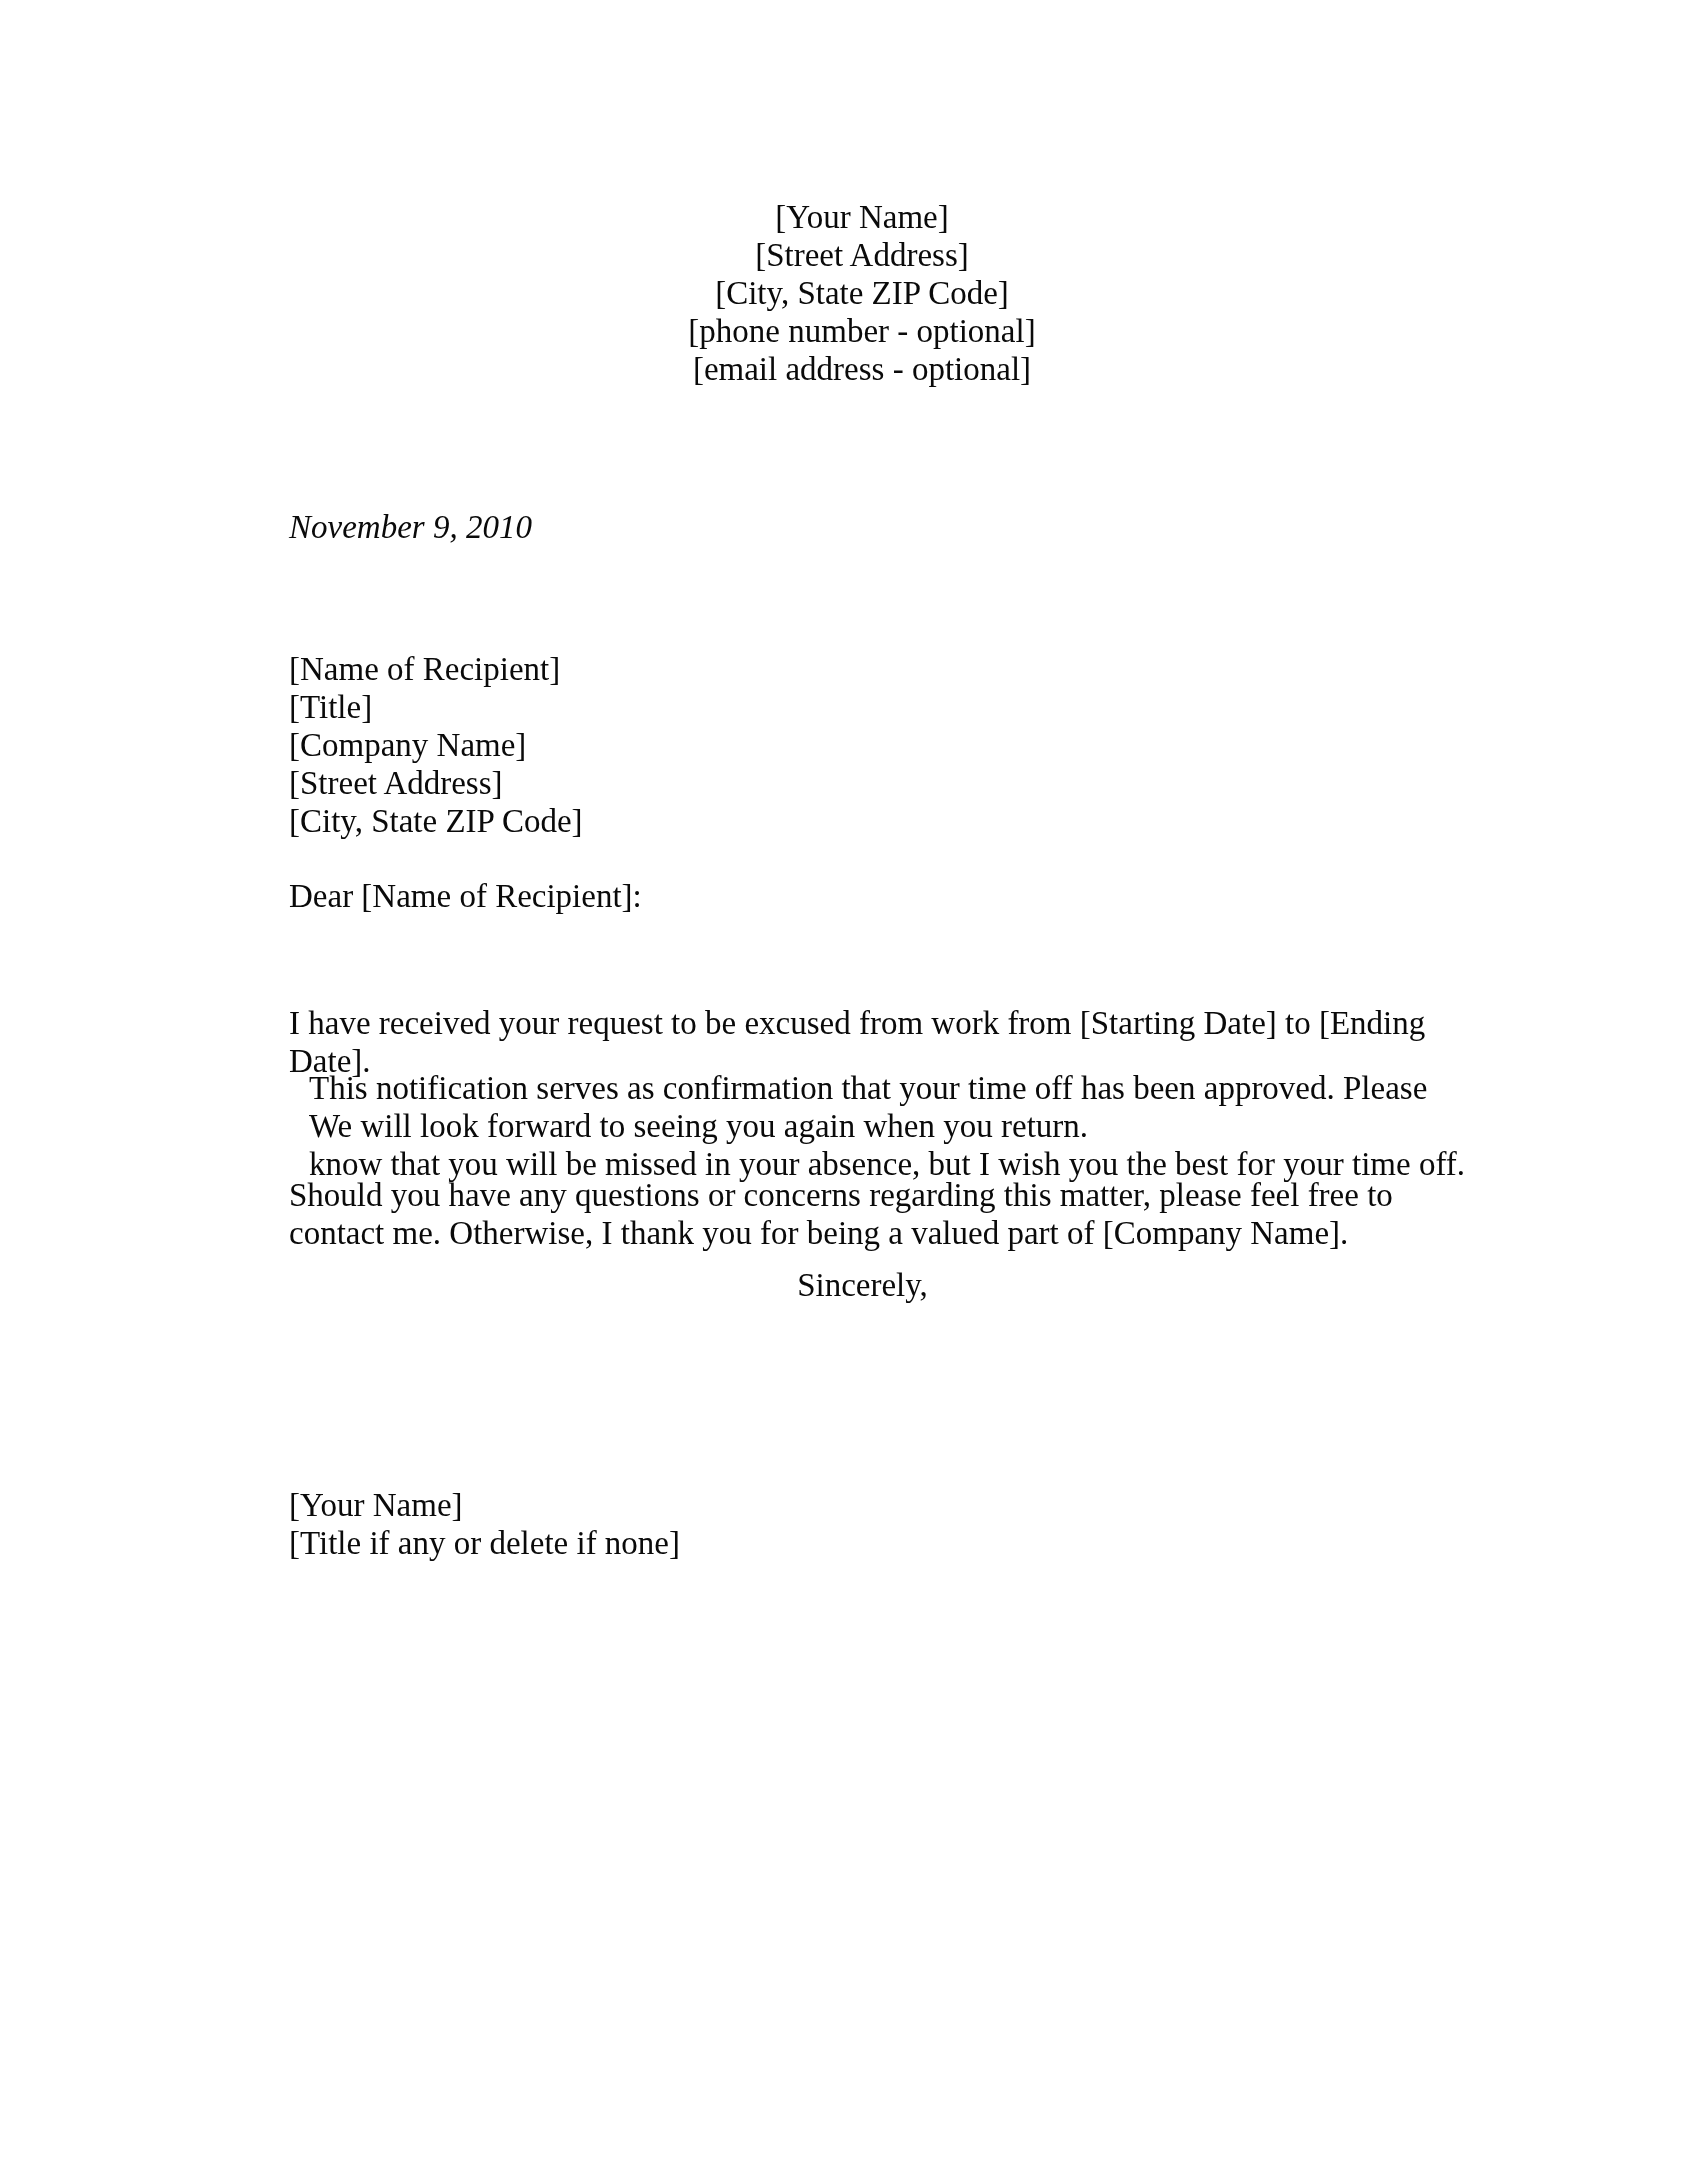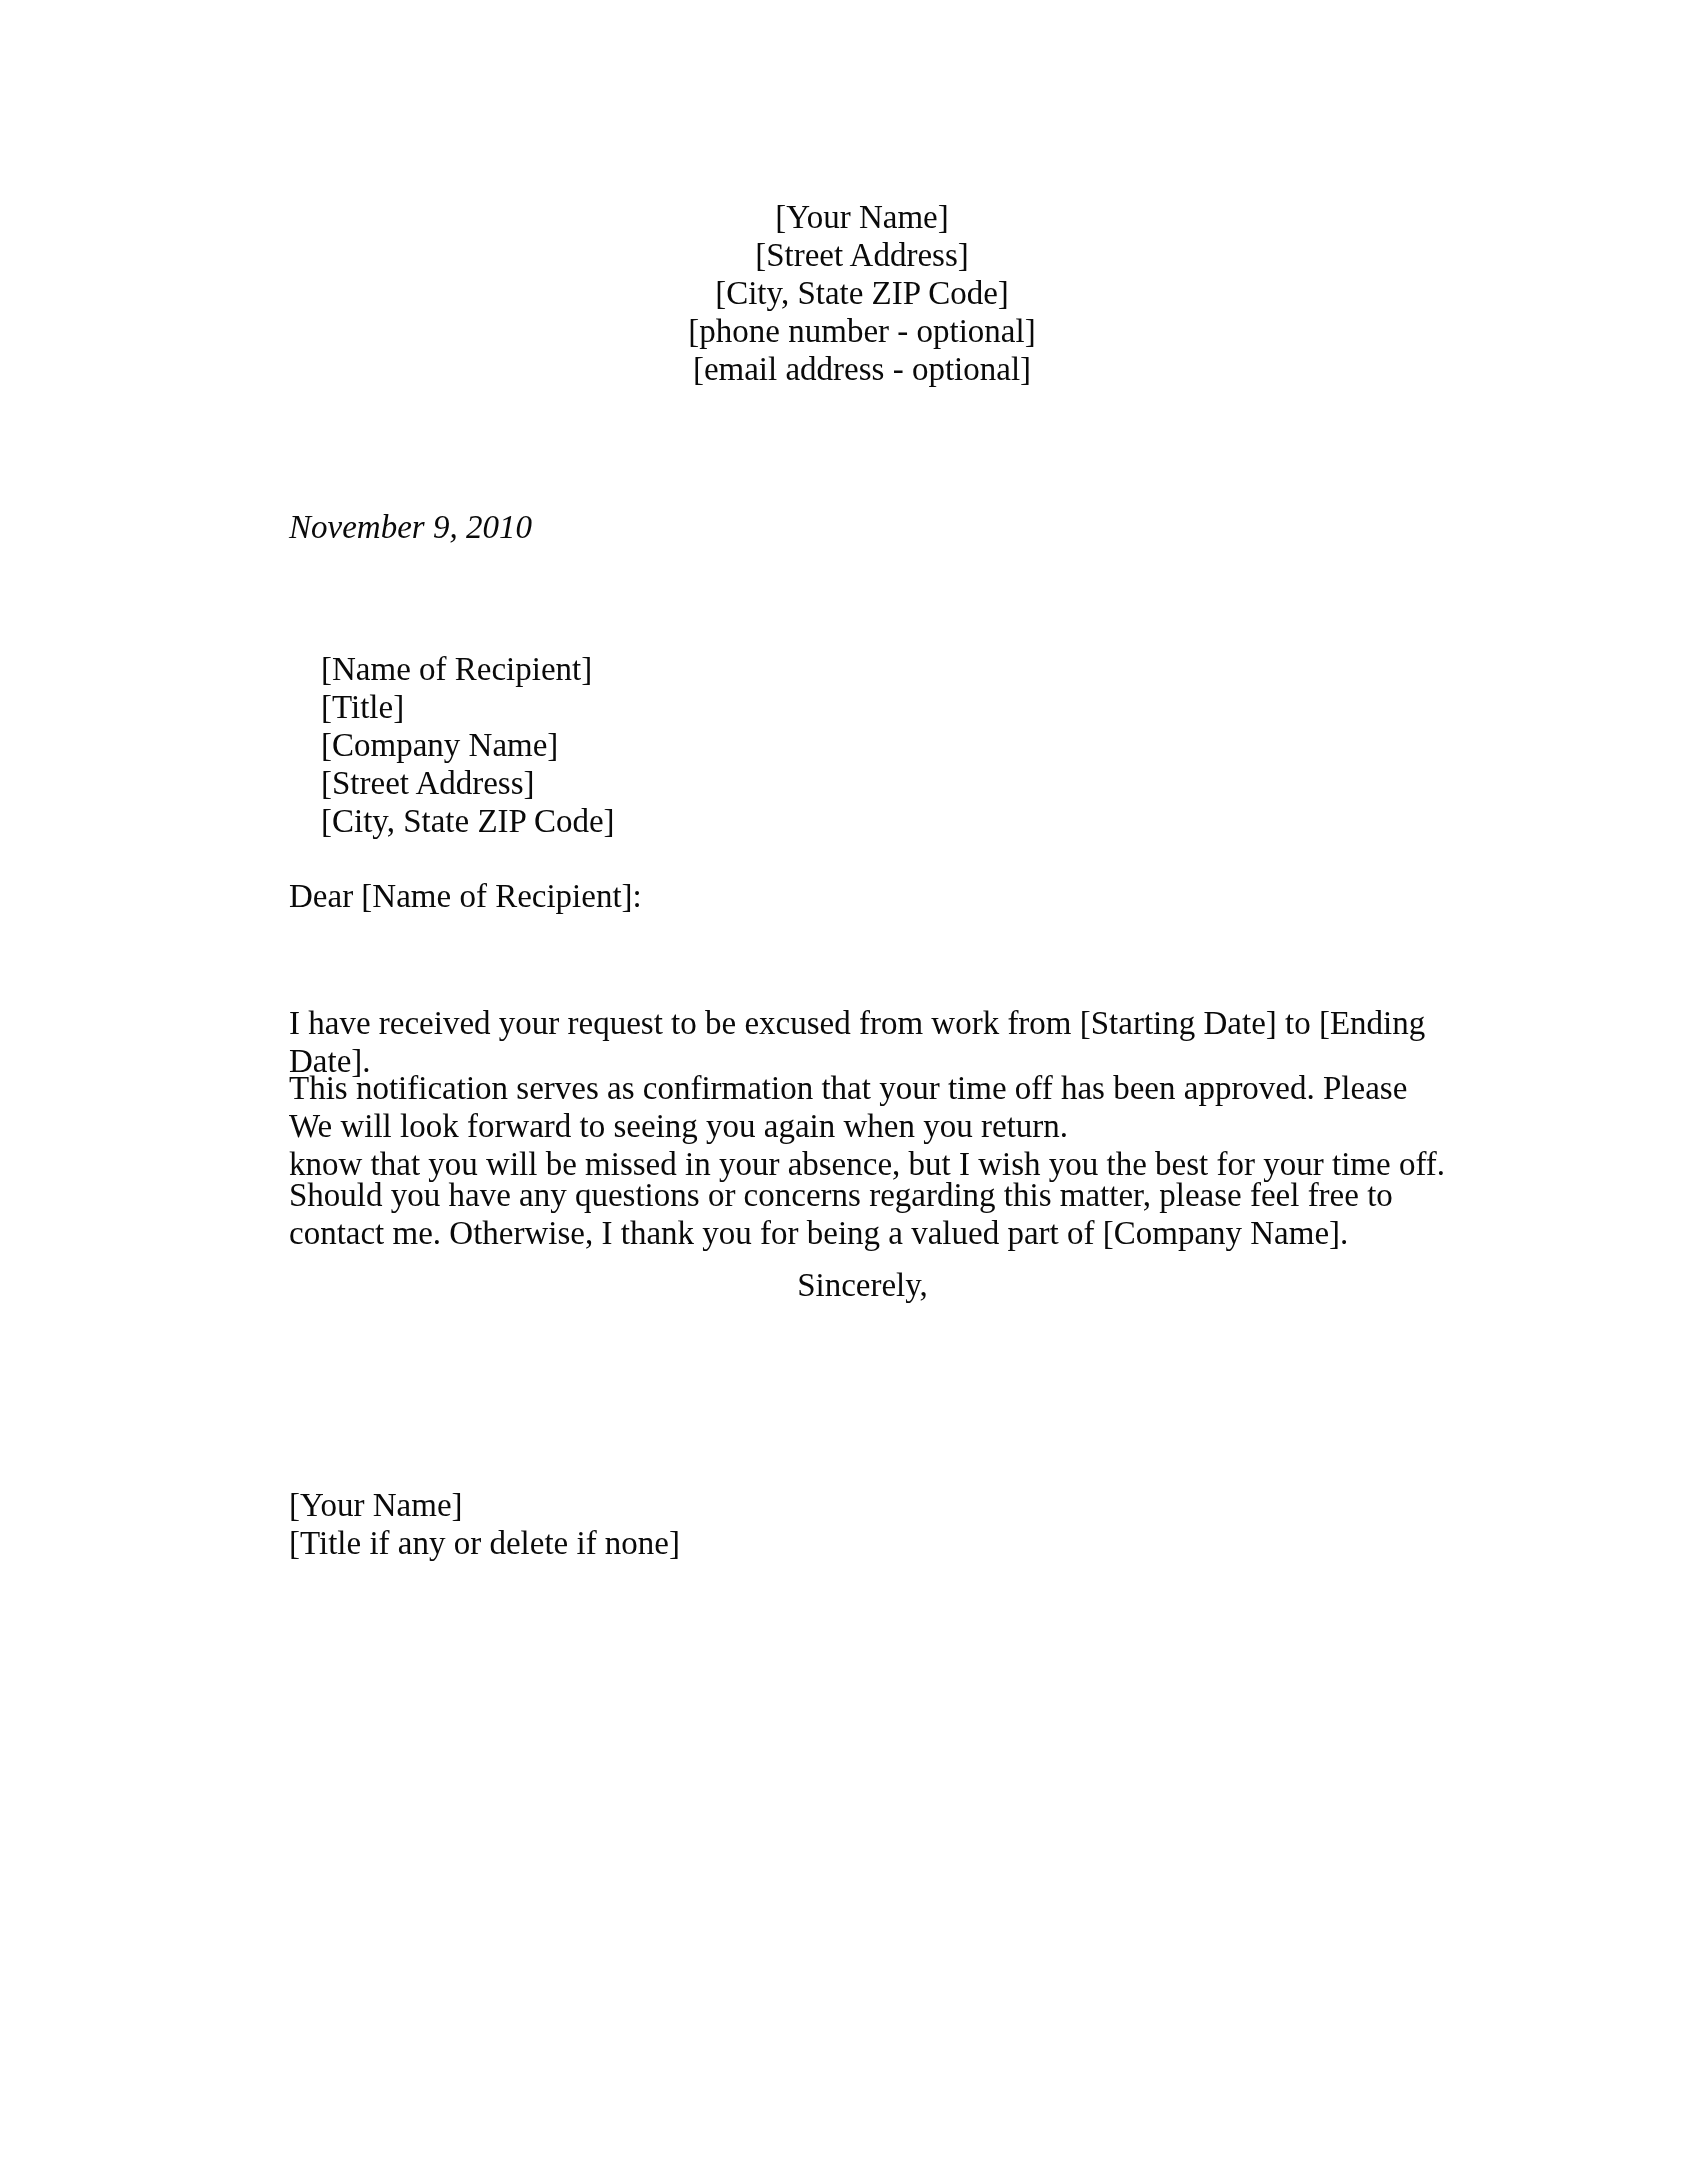--- a/index.html
+++ b/index.html
@@ -46,38 +46,38 @@
   <span class="line">[Street Address]</span>
   <span class="line">[City, State ZIP Code]</span>
   <span class="line">[phone number - optional]</span>
   <span class="line">[email address - optional]</span>
 </div>
 
 <div class="block left" style="top:508px;font-style:italic;">
   <span class="line">November 9, 2010</span>
 </div>
 
-<div class="block left" style="top:650px;margin-left:32px;">
+<div class="block left" style="top:650px;">
   <span class="line">[Name of Recipient]</span>
   <span class="line">[Title]</span>
   <span class="line">[Company Name]</span>
   <span class="line">[Street Address]</span>
   <span class="line">[City, State ZIP Code]</span>
 </div>
 
 <div class="block left" style="top:877px;">
   <span class="line">Dear [Name of Recipient]:</span>
 </div>
 
 <div class="block left" style="top:1004px;">
   <span class="line">I have received your request to be excused from work from [Starting Date] to [Ending</span>
   <span class="line">Date].</span>
 </div>
 
-<div class="block left" style="top:1069px;">
+<div class="block left" style="top:1069px;margin-left:20px;">
   <span class="line">This notification serves as confirmation that your time off has been approved. Please</span>
   <span class="line">We will look forward to seeing you again when you return.</span>
   <span class="line">know that you will be missed in your absence, but I wish you the best for your time off.</span>
 </div>
 
 <div class="block left" style="top:1176px;">
   <span class="line">Should you have any questions or concerns regarding this matter, please feel free to</span>
   <span class="line">contact me. Otherwise, I thank you for being a valued part of [Company Name].</span>
 </div>
 

